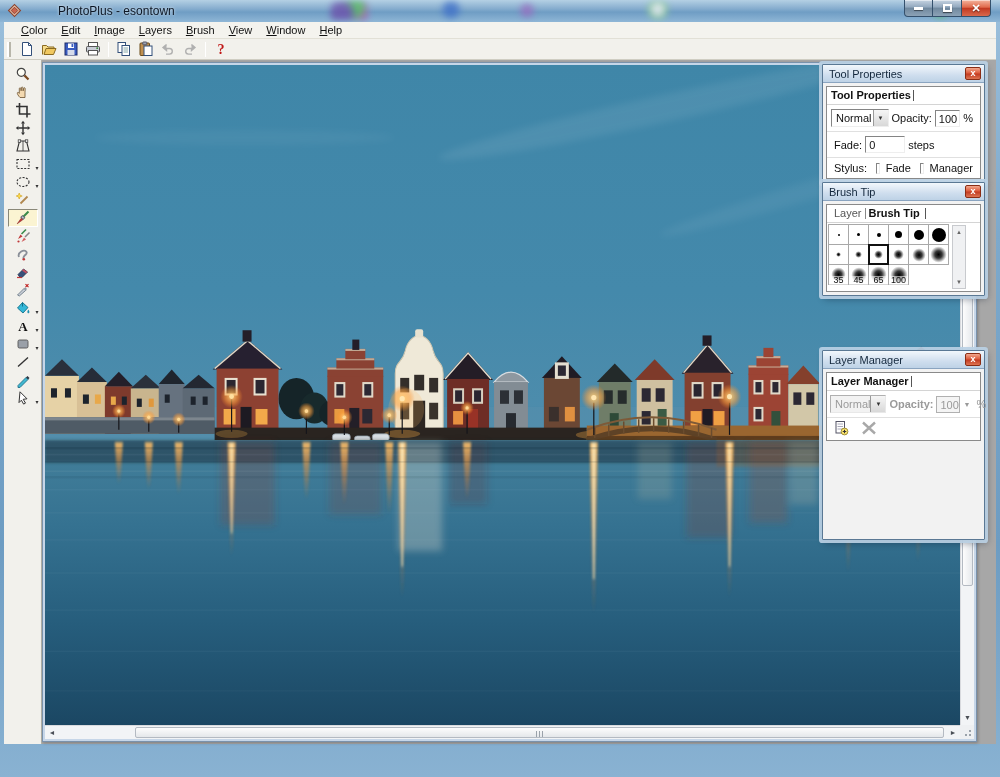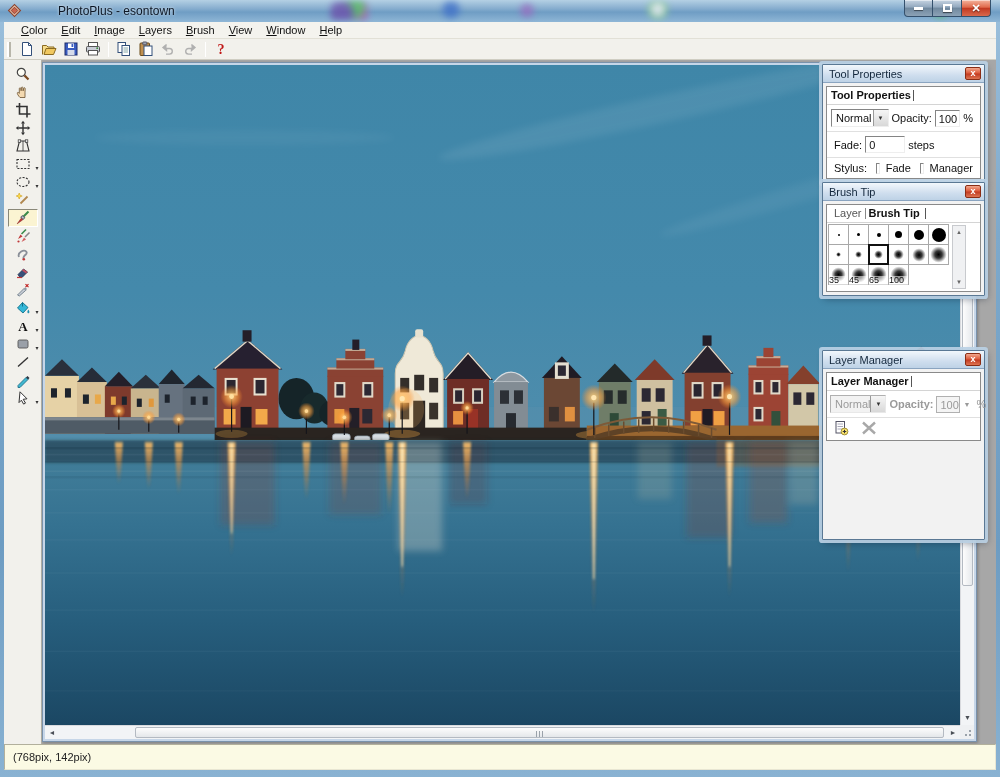--- a/index.html
+++ b/index.html
@@ -129,21 +129,21 @@
   .tab-div { width:1px; height:11px; background:#888; }
   .brush-wrap { display:flex; padding:2px; }
   .brush-grid { display:block; }
   .b-row { display:flex; }
   .b-cell { position:relative; width:21px; height:21px; background:#fff; border:1px solid #a8a8a8;
     margin:-1px 0 0 -1px; display:flex; align-items:center; justify-content:center; }
   .b-cell.sel { border:2px solid #111; z-index:2; }
   .dot-hard { border-radius:50%; background:#000; }
   .dot-soft { border-radius:50%;
     background:radial-gradient(circle closest-side,#000 0%,rgba(0,0,0,.78) 42%,rgba(0,0,0,0) 96%); }
-  .b-num { position:absolute; bottom:-1px; left:0; right:0; font-size:9px; color:#111;
+  .b-num { position:absolute; bottom:-1px; left:0; right:0; text-align:center; font-size:9px; color:#111;
     background:rgba(255,255,255,.55); line-height:9px; }
   .mini-scroll { width:14px; margin-left:3px; background:#f0f1f3; border:1px solid #c8cace; position:relative; }
   .ms-arrow { position:absolute; left:0; right:0; height:12px; font-size:6px; color:#666; text-align:center; line-height:12px; }
   .ms-up { top:0; } .ms-down { bottom:0; }
 
   
   .lm-controls { display:flex; align-items:center; padding:4px 3px; border-bottom:1px solid #e0e0e0; }
   .lm-list { height:104px; background:#fff; border:1px solid; border-color:#848484 #eee #eee #848484; margin:3px 1px; position:relative; }
   .layer-row { display:flex; align-items:center; height:24px; padding:2px 0 2px 2px; }
   .licon { width:20px; height:20px; border:1px solid #9aa0a8; background:linear-gradient(#fcfcfc,#eceef0);
@@ -694,23 +694,20 @@
               <span class="h-grip"></span>
             </div>
             <div class="h-arrow h-right">►</div>
           </div>
           <div class="corner"></div>
         </div>
       </div>
     </div>
   </div>
 
-  <div class="statusbar">
-    <span class="status-cell">(768pix, 142pix)</span>
-  </div>
 
   <div class="palette" style="left:822px; top:64px;">
     <div class="pal-titlebar">
       <span>Tool Properties</span>
       <span class="pal-close">x</span>
     </div>
     <div class="pal-body">
       <div class="pal-panel">
         <div class="pal-tab">
           <span>Tool Properties</span>

